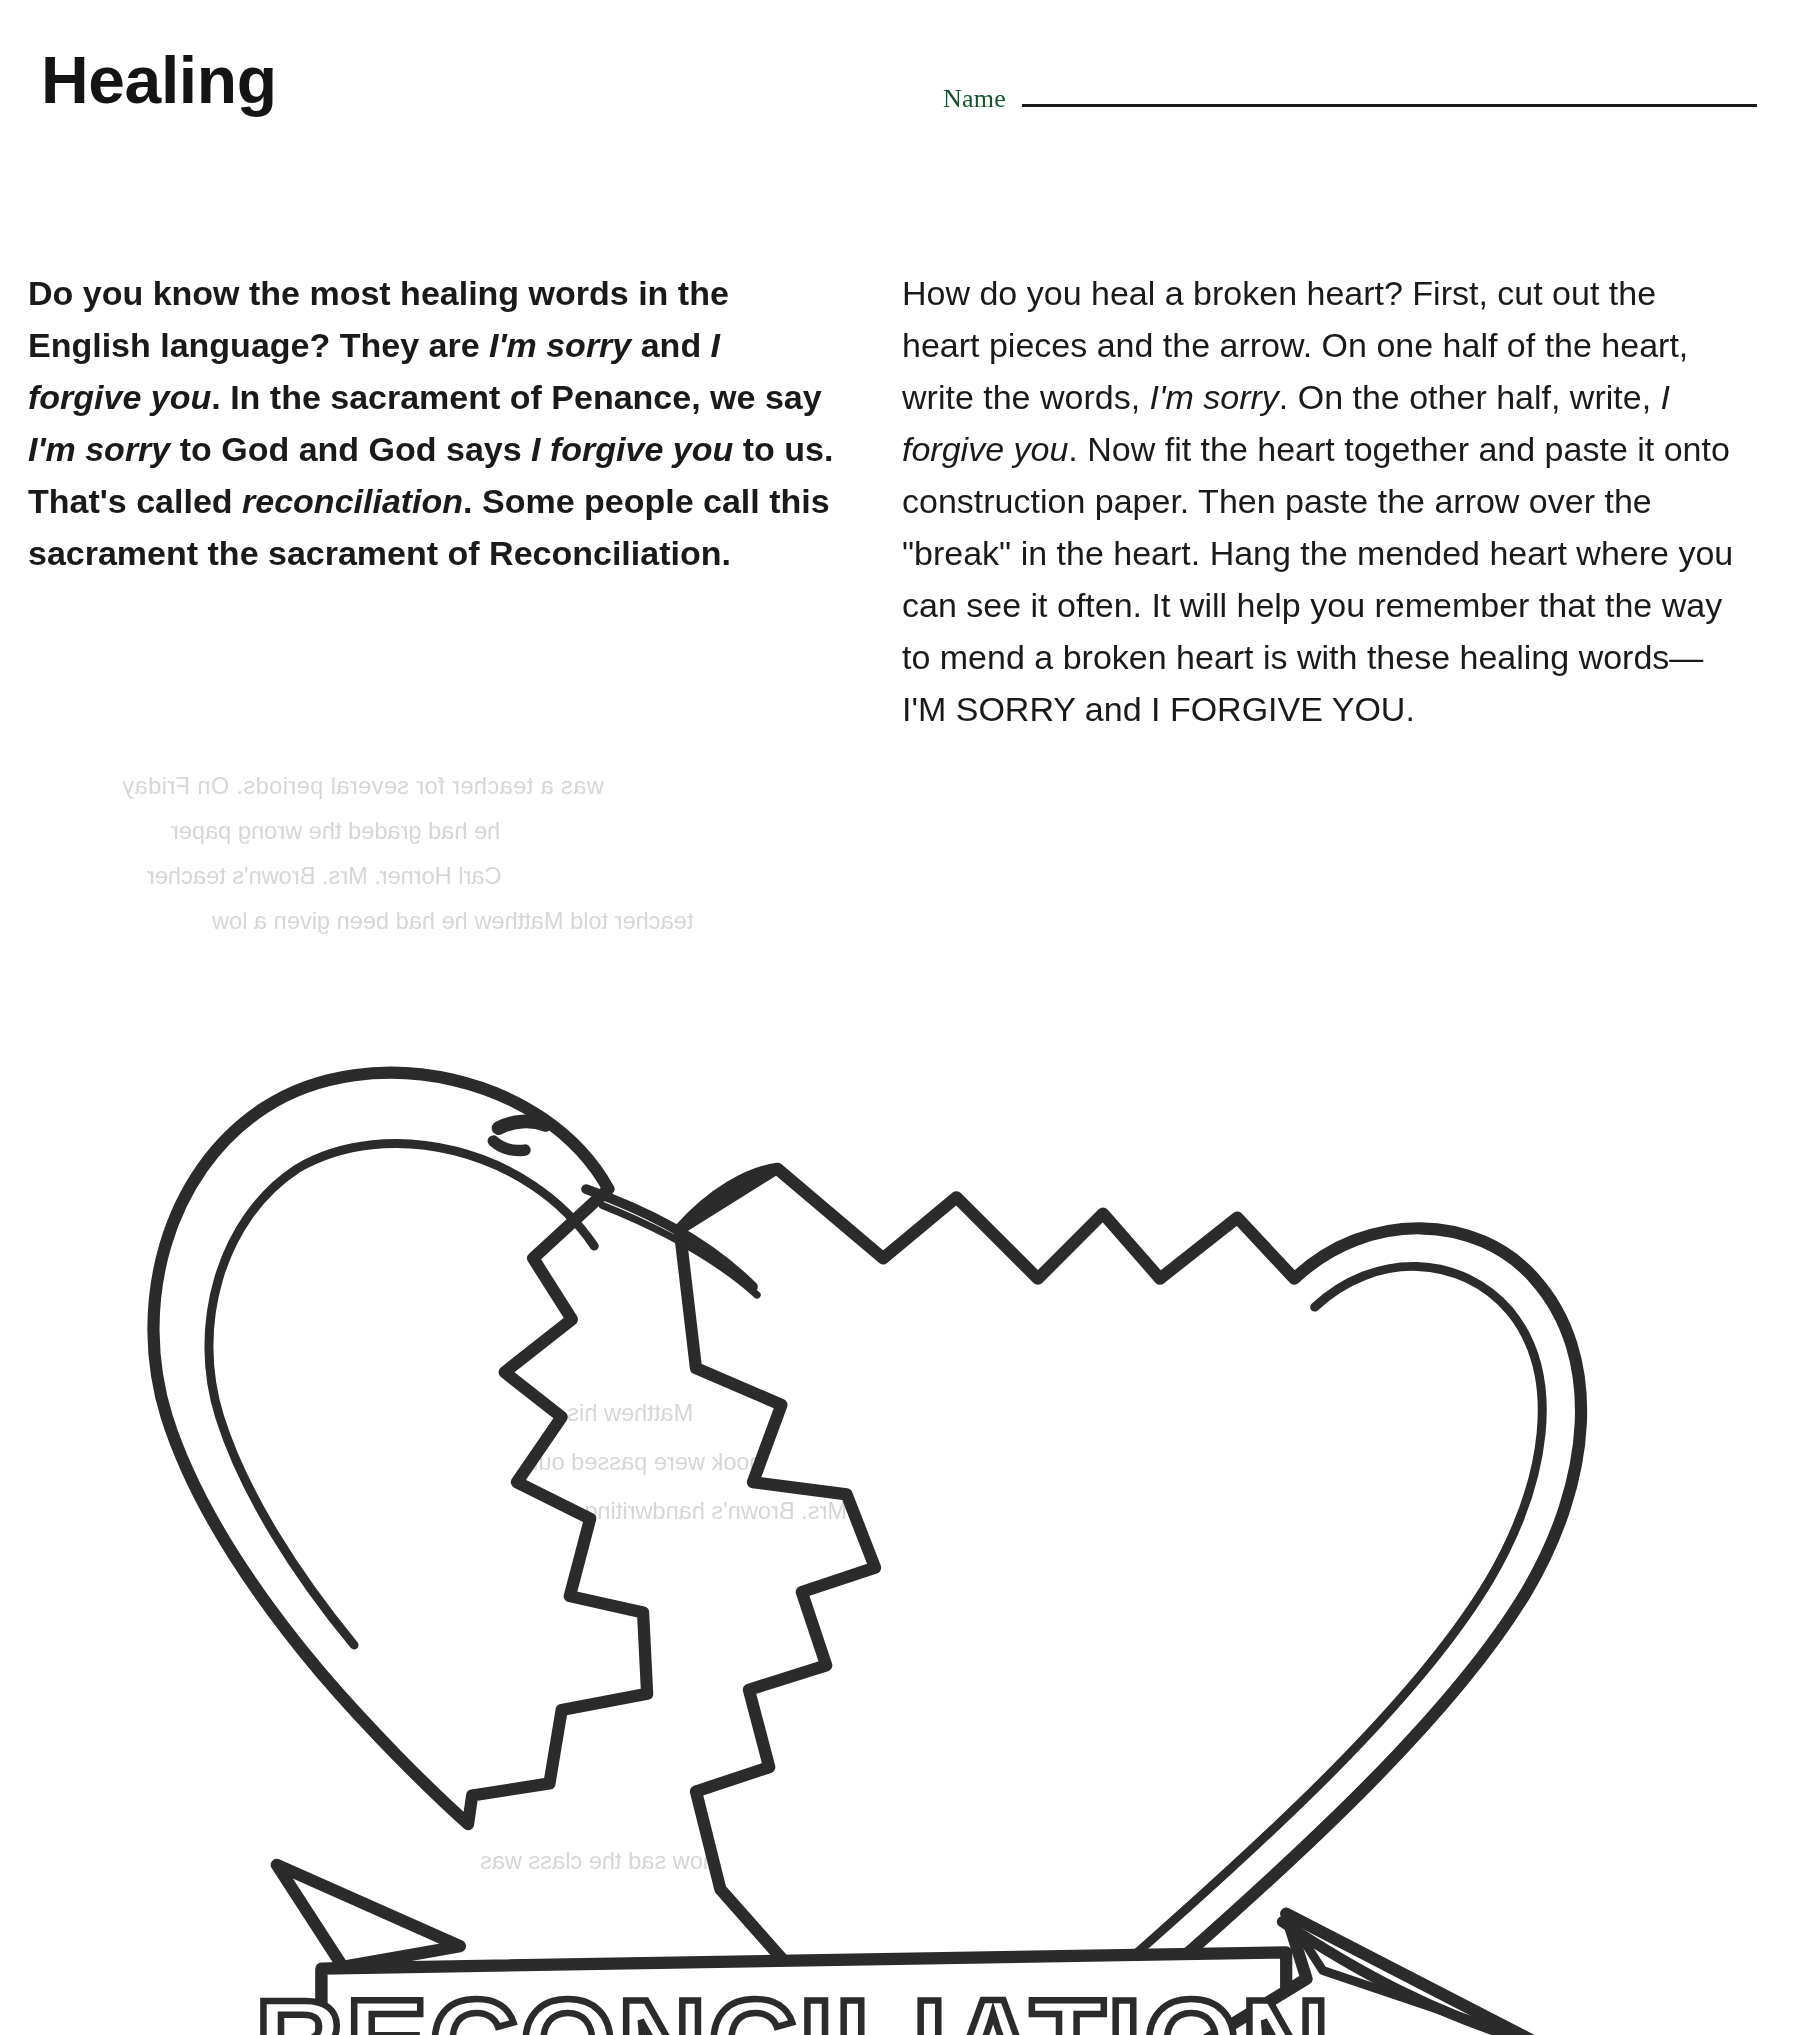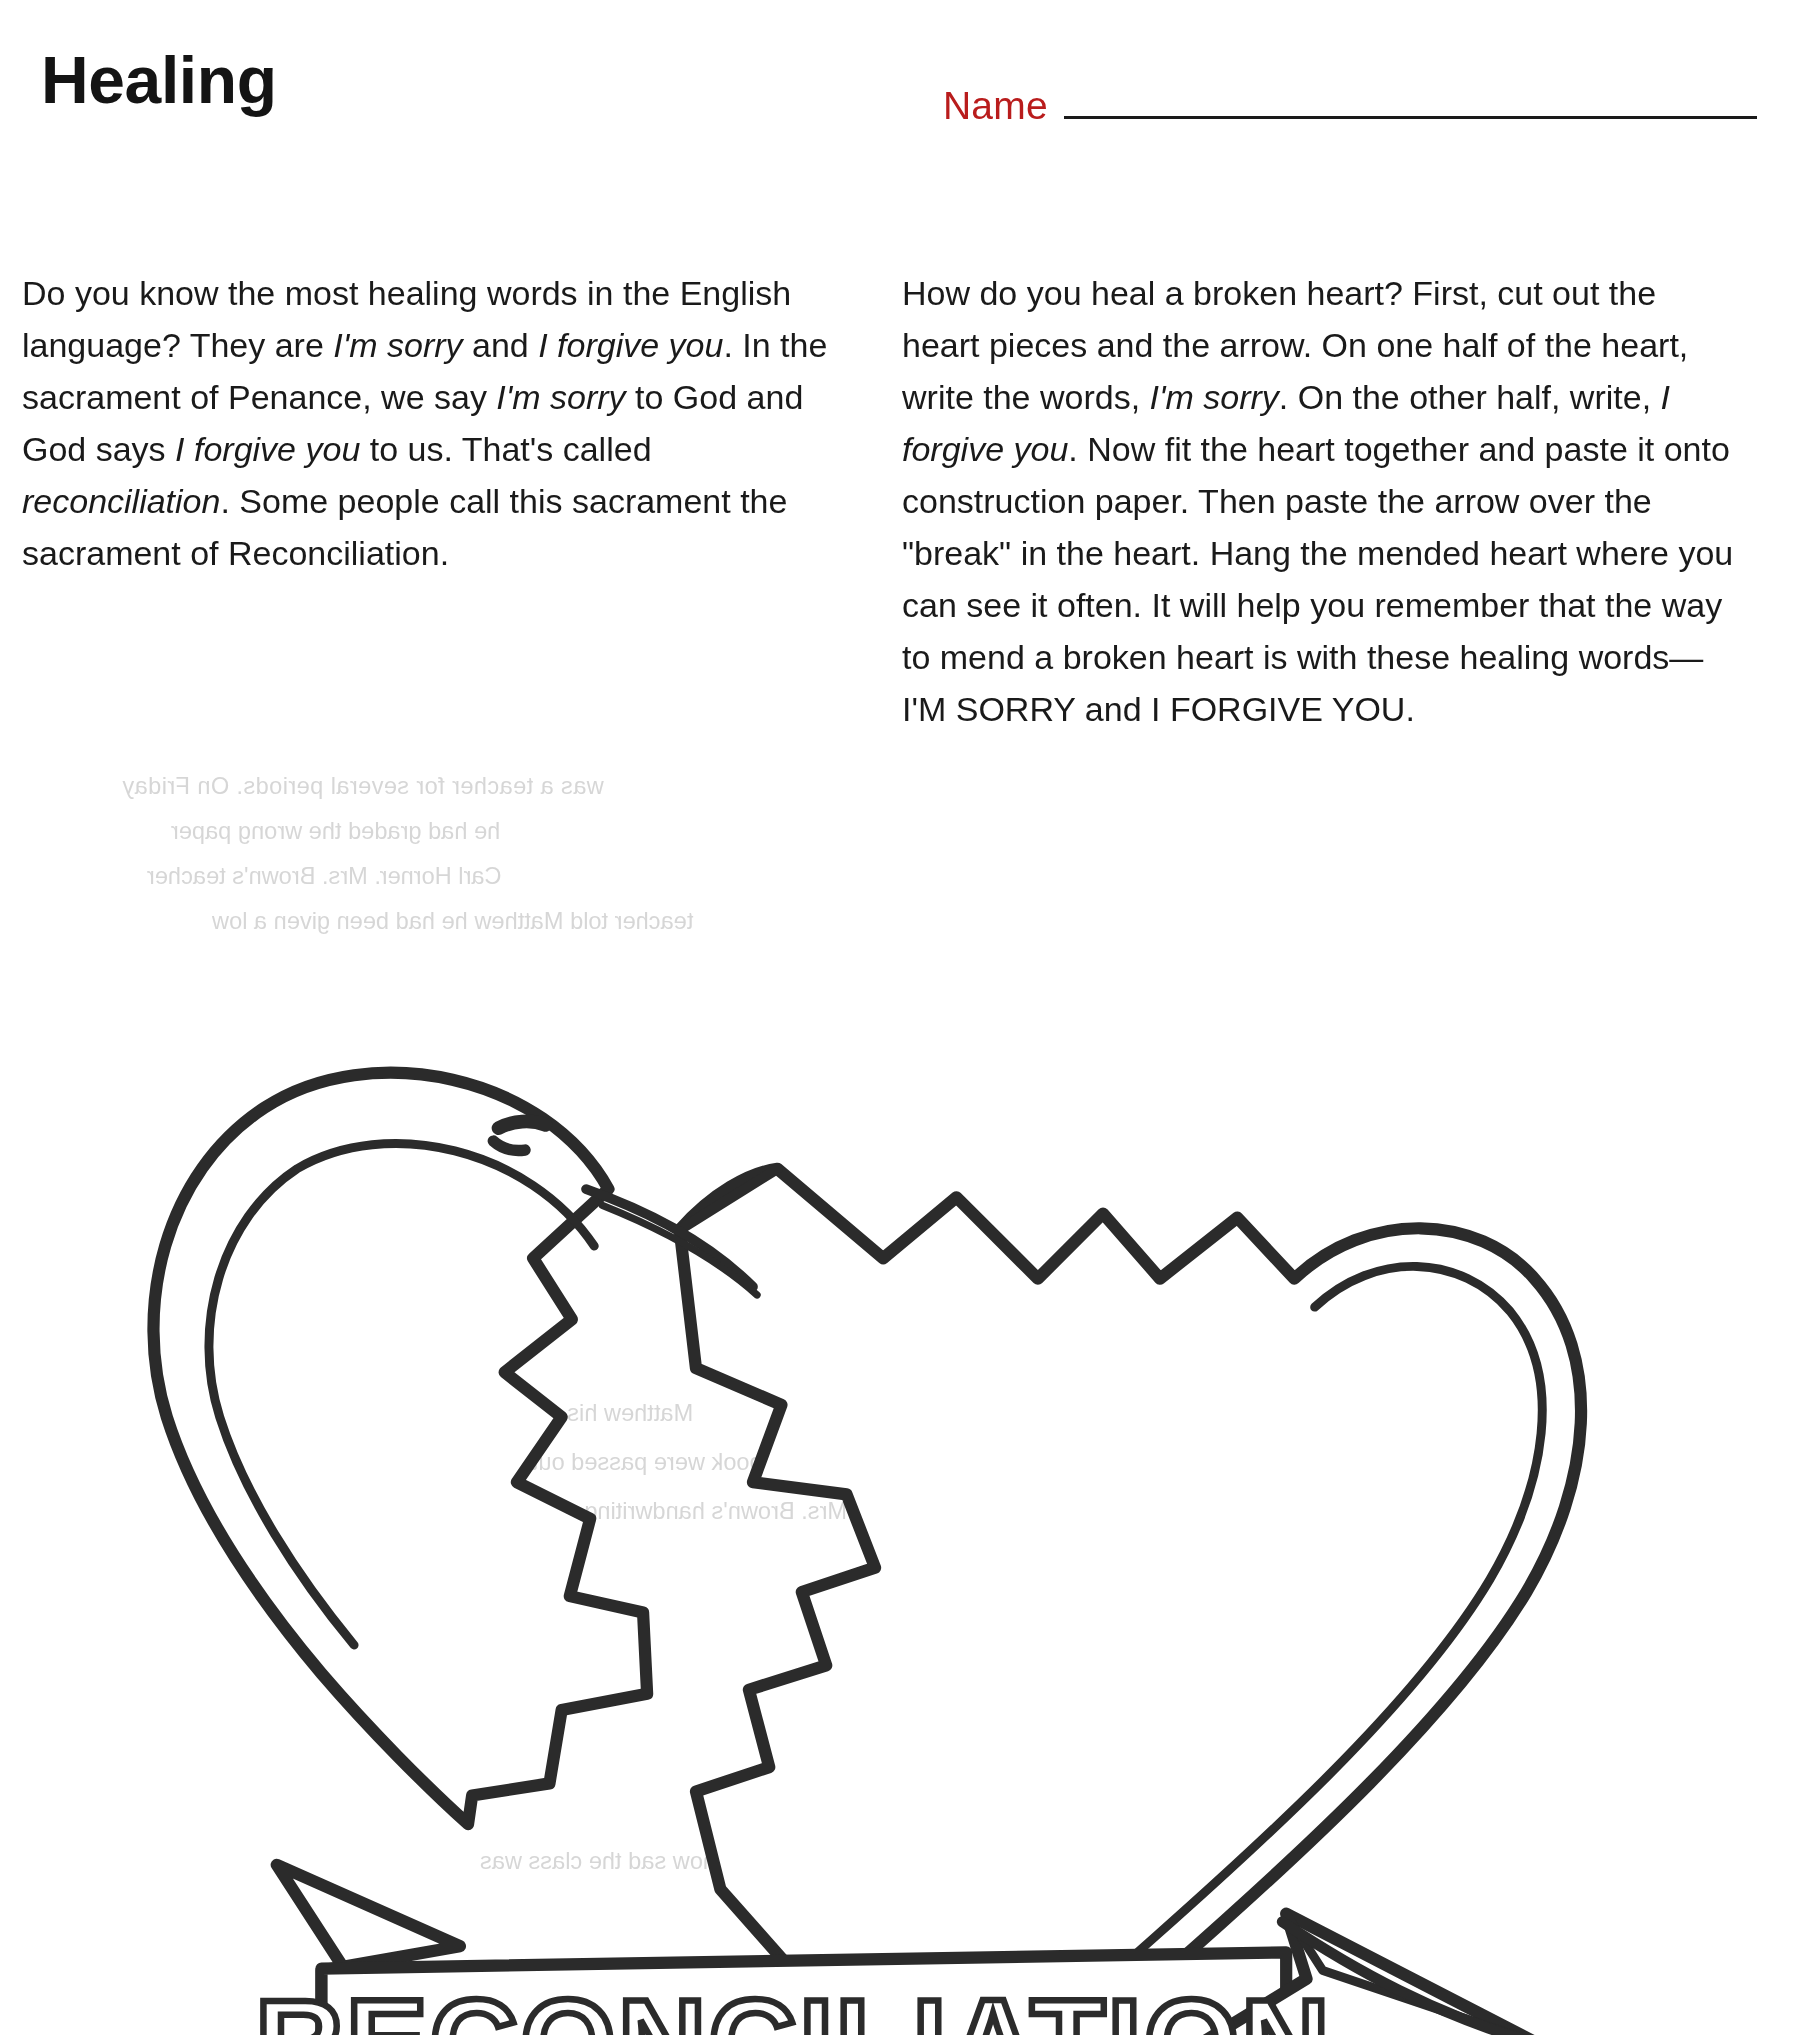--- a/index.html
+++ b/index.html
@@ -57,42 +57,44 @@
 
   .name-wrap {
     position: absolute;
     left: 902px;
     top: 47px;
     width: 814px;
     display: flex;
     align-items: baseline;
   }
   .name-label {
-    font-size: 39px;
-    color: #b91c1c;
+    font-size: 26px;
+    color: #14532d;
     letter-spacing: 0.2px;
+    font-family: Liberation Serif, serif;
   }
   .name-rule {
     flex: 1;
     margin-left: 16.3px;
     border-bottom: 3.7px solid #1a1a1a;
     height: 4.1px;
   }
 
   
   .col {
     position: absolute;
     font-size: 34px;
     line-height: 1.53;
     color: #1a1a1a;
   }
   .col-left {
-    left: 22px;
+    left: 28px;
     top: 267px;
     width: 810px;
+    font-weight: bold;
   }
   .col-right {
     left: 902px;
     top: 267px;
     width: 839px;
   }
   .col em { font-style: italic; }
 
   
   .art {

